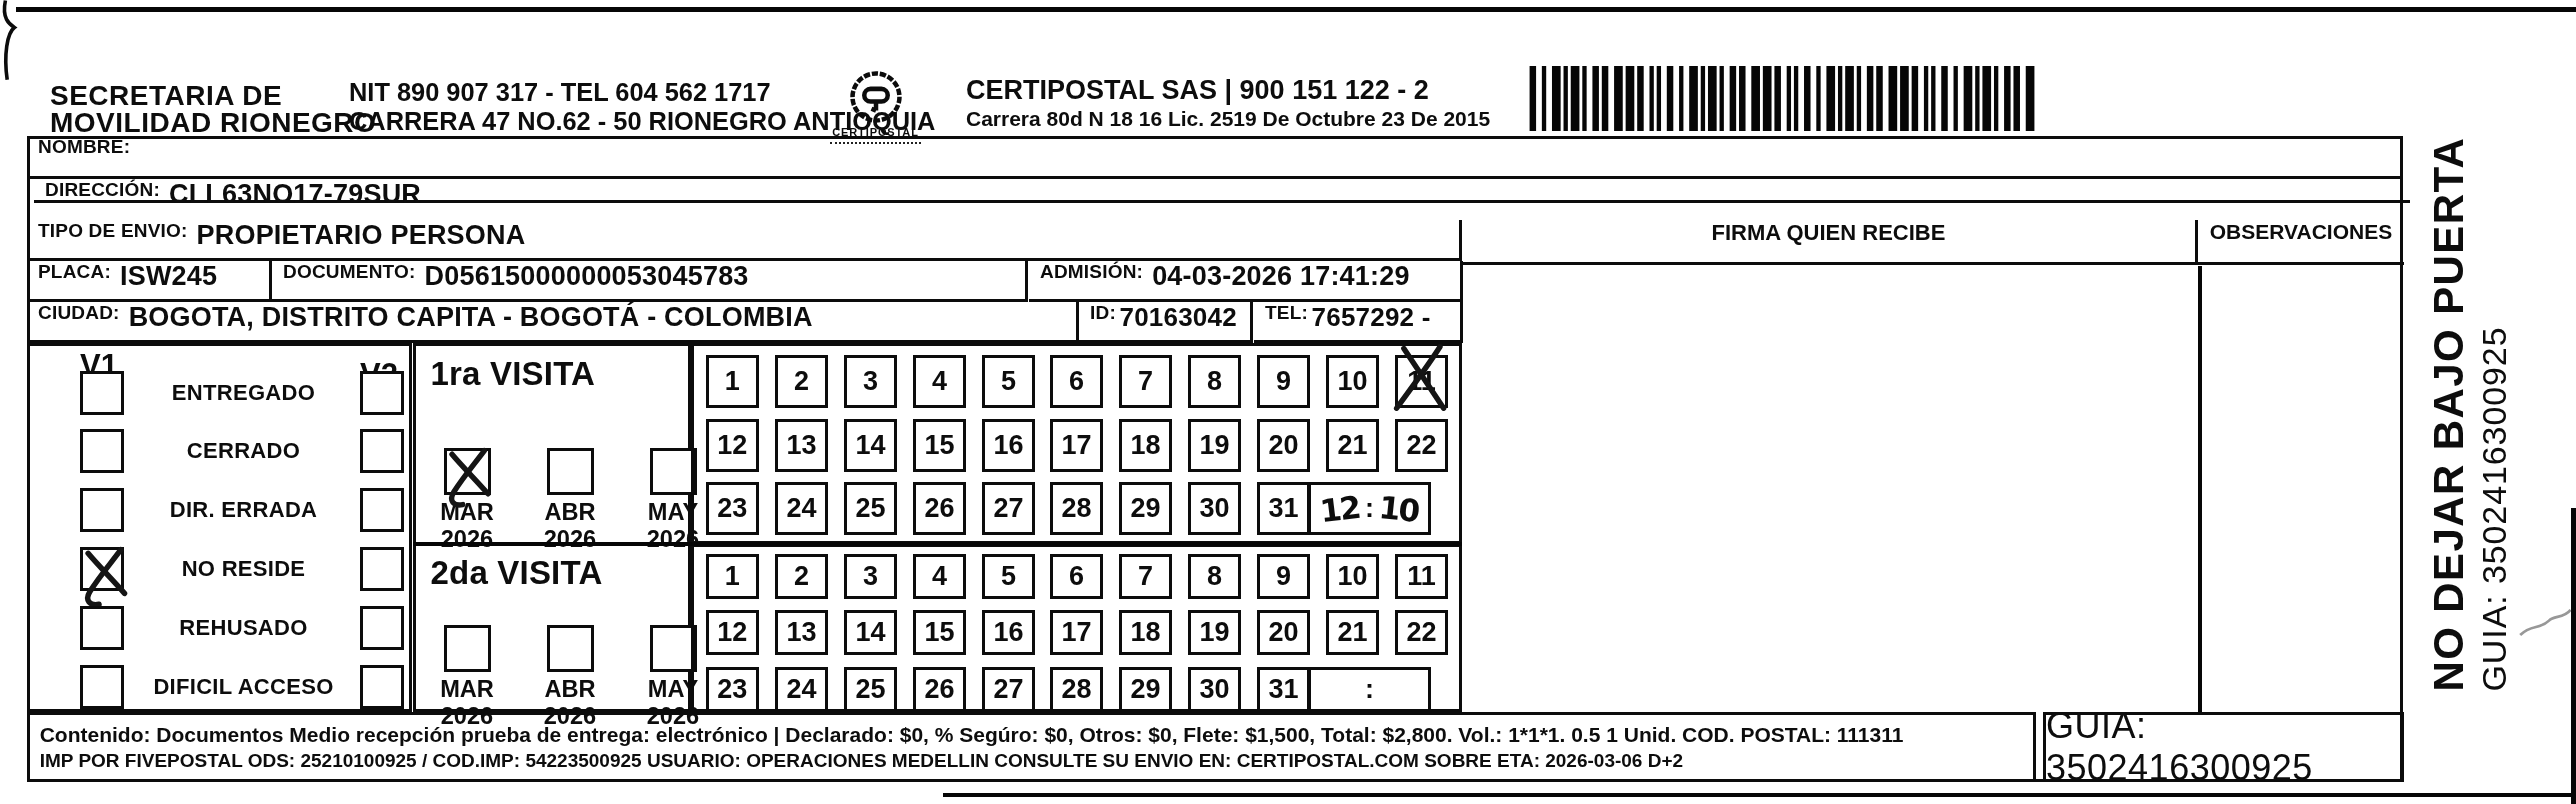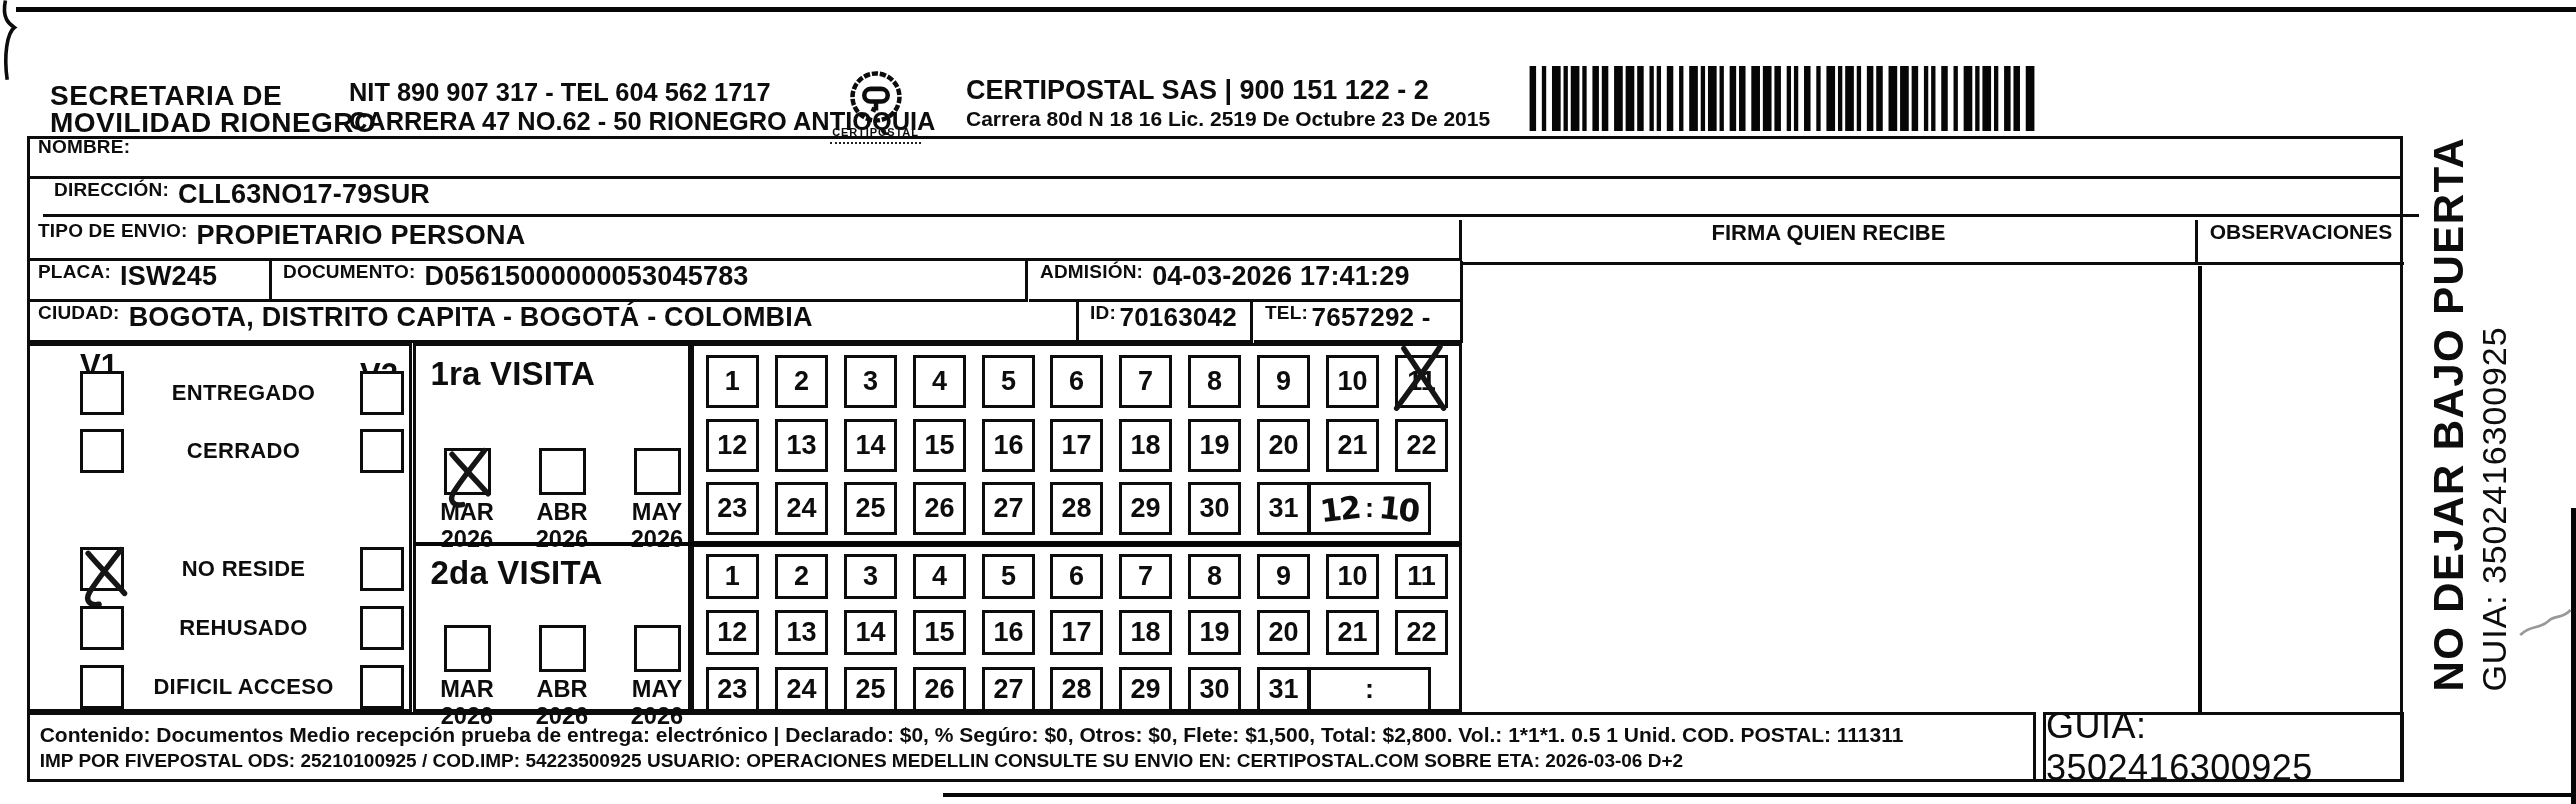--- a/index.html
+++ b/index.html
@@ -27,21 +27,21 @@
   .val { font-weight:600; font-size:27px; margin-left:9px; white-space:nowrap; letter-spacing:0.2px; }
   .hdrcell { justify-content:center; padding-left:0; font-weight:700; font-size:22px; }
 
   
   .cb { position:relative; width:44px; height:44px; border:3.6px solid #0c0c0c; background:#fff; }
   .cb svg { position:absolute; overflow:visible; left:-3.6px; top:-3.6px; }
   .status-row { position:absolute; left:0; width:100%; height:44px; }
   .status-label { position:absolute; left:100px; width:227px; top:0; height:44px; display:flex; align-items:center; justify-content:center; font-weight:700; font-size:22px; letter-spacing:0.3px; }
 
   .visit-title { font-weight:700; font-size:33px; letter-spacing:0.2px; padding:9px 0 0 14.5px; }
-  .months { position:absolute; left:14.5px; display:flex; gap:22px; }
+  .months { position:absolute; left:14.5px; display:flex; gap:30px; }
   .month-col { width:73px; text-align:center; }
   .month-col .cb { margin:0 auto; width:47px; height:47px; }
   .month-lab { font-weight:700; font-size:23.6px; margin-top:3.6px; }
   .month-year { font-weight:700; font-size:23.6px; }
 
   .day-cell { position:absolute; width:53px; border:3.6px solid #0c0c0c; display:flex; align-items:center; justify-content:center; font-weight:700; font-size:27px; background:#fff; }
   .time-box { position:absolute; border:3.6px solid #0c0c0c; display:flex; align-items:center; justify-content:center; font-weight:700; font-size:27px; background:#fff; gap:5.4px; }
   .handwrite { font-family:"DejaVu Sans", sans-serif; font-weight:700; font-size:31px; transform:rotate(-7deg); letter-spacing:-1.8px; }
 
   .foot1 { font-weight:600; font-size:21px; line-height:27px; white-space:nowrap; }
@@ -141,21 +141,21 @@
       <rect x="529.6000000000001" y="0" width="7.199999999999999" height="72" fill="#060606"></rect>
       <rect x="540.0000000000001" y="0" width="7.199999999999999" height="72" fill="#060606"></rect>
       <rect x="553.6000000000001" y="0" width="9.6" height="72" fill="#060606"></rect>
     </svg>
 
   <div class="abs" style="left:27px; top:136px; width:2376px; height:646px; border:3.6px solid #0c0c0c;"></div>
 
   <div class="abs cell bb" style="left:27px; top:136px; width:2376px; height:43px;">
     <span class="lab">NOMBRE:</span>
   </div>
-  <div class="abs cell bb" style="left:43px; top:179px; width:2376px; height:38px;">
+  <div class="abs cell bb" style="left:34px; top:179px; width:2376px; height:24px;">
     <span class="lab">DIRECCIÓN:</span>
     <span class="val">CLL63NO17-79SUR</span>
   </div>
 
   <div class="abs cell bb br" style="left:27px; top:220px; width:1435px; height:41px;">
     <span class="lab">TIPO DE ENVIO:</span>
     <span class="val">PROPIETARIO PERSONA</span>
   </div>
   <div class="abs cell bb br hdrcell" style="left:1462px; top:220px; width:736px; height:45px;">FIRMA QUIEN RECIBE</div>
   <div class="abs cell bb hdrcell" style="left:2198px; top:220px; width:206px; height:45px; font-size:21px;">OBSERVACIONES</div>
@@ -194,20 +194,25 @@
     <div class="abs" style="left:330px; top:11px; font-weight:700; font-size:31px;">V2</div>
     <div class="abs" style="left:0; top:0; width:100%; height:100%;" id="status-rows">
         <div class="status-row" style="top: 24.5px;">
           <div class="cb" style="position: absolute; left: 50px;"></div>
           <div class="status-label">ENTREGADO</div>
           <div class="cb" style="position: absolute; left: 330px;"></div>
         </div>
         <div class="status-row" style="top: 83px;">
           <div class="cb" style="position: absolute; left: 50px;"></div>
           <div class="status-label">CERRADO</div>
+          <div class="cb" style="position: absolute; left: 330px;"></div>
+        </div>
+        <div class="status-row" style="top: 142px;">
+          <div class="cb" style="position: absolute; left: 50px;"></div>
+          <div class="status-label">DIR. ERRADA</div>
           <div class="cb" style="position: absolute; left: 330px;"></div>
         </div>
         <div class="status-row" style="top: 201px;">
           <div class="cb" style="position: absolute; left: 50px;">
             <svg width="51" height="51" viewBox="0 0 56 56">
               <path d="M10 8 C20 20 34 34 50 52" stroke="#151515" stroke-width="6" fill="none" stroke-linecap="round"></path>
               <path d="M46 4 C34 20 22 34 12 50 C6 60 12 66 22 64" stroke="#151515" stroke-width="6" fill="none" stroke-linecap="round"></path>
             </svg>
           </div>
           <div class="status-label">NO RESIDE</div>

